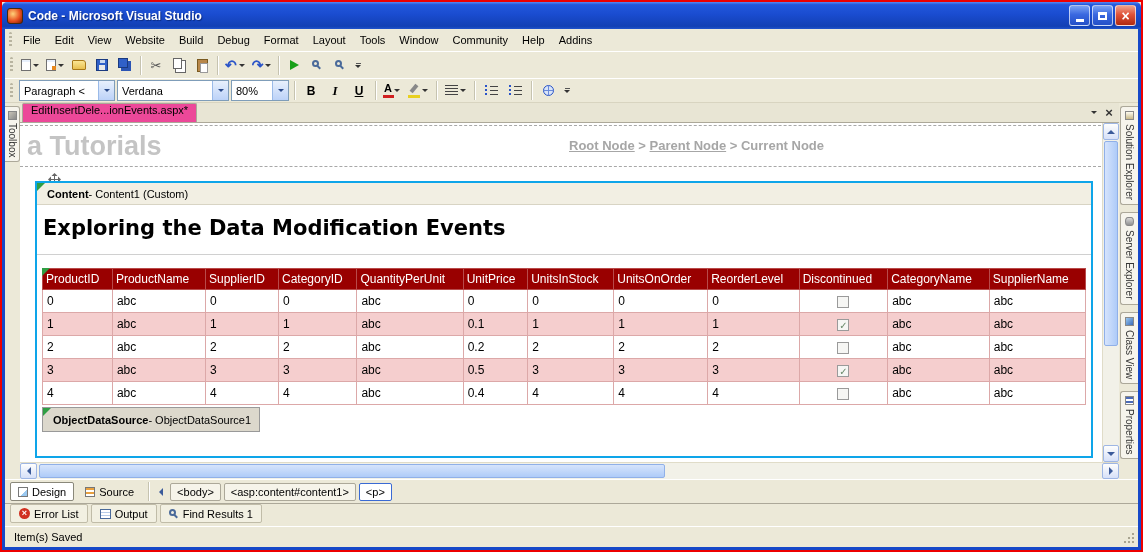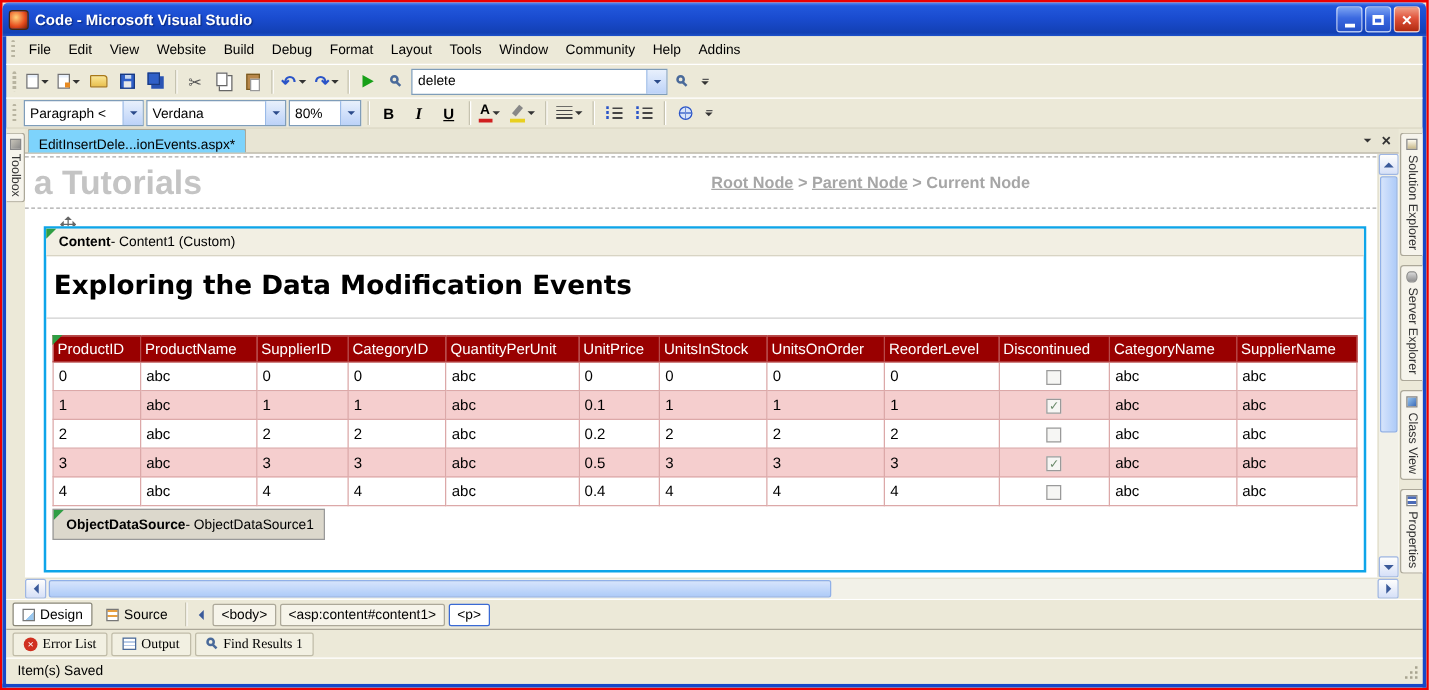--- a/index.html
+++ b/index.html
@@ -76,21 +76,21 @@
   .ic-tool{background:linear-gradient(135deg,#C8C4B8,#8A8A8A);}
   .ic-sol{background:linear-gradient(180deg,#FDFBF0,#C8B888);}
   .ic-srv{background:linear-gradient(180deg,#D8D8D8,#909090);border-radius:40%/60%;}
   .ic-cls{background:linear-gradient(135deg,#9AC8F0,#3A6AB8);}
   .ic-prp{background:repeating-linear-gradient(180deg,#4A6AB8 0 2px,#fff 2px 4px);}
   .center{flex:1;display:flex;flex-direction:column;min-width:0;}
   .right-strip{width:19px;background:#ECE9D8;flex:0 0 auto;display:flex;flex-direction:column;gap:7px;padding-top:3px;}
   .rtab{width:18px;margin-left:1px;border:1px solid #ACA899;border-right:none;border-radius:3px 0 0 3px;background:#F6F4EC;display:flex;flex-direction:column;align-items:center;padding:4px 0;gap:4px;}
   
   .tabstrip{height:20px;flex:0 0 auto;background:#E8E5D4;display:flex;align-items:flex-end;padding:0 2px;border-bottom:1px solid #ACA899;}
-  .doctab{height:19px;background:#7dd3fc;border:1px solid #ACA899;border-bottom:none;border-radius:2px 2px 0 0;padding:0 8px;font-size:11px;display:flex;align-items:flex-end;}
+  .doctab{height:19px;background:#ec4899;border:1px solid #ACA899;border-bottom:none;border-radius:2px 2px 0 0;padding:0 8px;font-size:11px;display:flex;align-items:flex-start;}
   .ts-btn{width:16px;height:16px;display:flex;align-items:center;justify-content:center;margin-bottom:2px;}
   .ts-x::before{content:"\D7";font-size:13px;font-weight:bold;color:#333;}
   .spacer{flex:1;}
   
   .design{flex:1;position:relative;background:#fff;overflow:hidden;min-height:0;}
   .dash{position:absolute;left:0;right:18px;border-top:1px dashed #A8A8A8;}
   .masthead{position:absolute;left:7px;top:8px;font-size:27px;font-weight:bold;color:#C4C4C4;white-space:nowrap;}
   .breadcrumb{position:absolute;left:509px;top:15px;font-size:13px;font-weight:bold;color:#A6A6A6;white-space:nowrap;margin-left:40px;}
   .bc-link{text-decoration:underline;cursor:pointer;}
   .movehandle{position:absolute;left:28px;top:50px;}
@@ -121,21 +121,21 @@
   .hfill{flex:1;}
   
   .viewbar{height:24px;flex:0 0 auto;background:#ECE9D8;border-top:1px solid #FFFFFF;display:flex;align-items:center;gap:3px;padding:0 5px;}
   .vb-btn{height:19px;display:flex;align-items:center;gap:4px;padding:0 7px;border:1px solid transparent;border-radius:2px;}
   .vb-btn.active{background:#fff;border-color:#8A887A;}
   .i-design{width:10px;height:10px;border:1px solid #777;background:linear-gradient(135deg,#fff 60%,#9AC8F0 60%);}
   .i-source{width:10px;height:10px;border:1px solid #777;background:repeating-linear-gradient(180deg,#E8A040 0 2px,#fff 2px 4px);}
   .tag-nav{display:flex;align-items:center;gap:2px;padding:0 4px;}
   .chip{height:18px;display:flex;align-items:center;padding:0 6px;border:1px solid #ACA899;background:#F6F4EA;border-radius:2px;font-size:11px;}
   .chip.active{border-color:#3A6AD4;background:#fff;}
-  .paneltabs{height:23px;flex:0 0 auto;background:#ECE9D8;border-top:1px solid #ACA899;display:flex;align-items:center;gap:3px;padding-left:5px;font-family:Liberation Serif, serif;}
+  .paneltabs{height:23px;flex:0 0 auto;background:#ECE9D8;border-top:1px solid #ACA899;display:flex;gap:3px;padding-left:5px;}
   .ptab{height:19px;display:flex;align-items:center;gap:4px;padding:0 8px;border:1px solid #C0BCA8;background:#F2F0E2;border-radius:2px;}
   .i-error{width:11px;height:11px;border-radius:50%;background:#D03020;color:#fff;display:flex;align-items:center;justify-content:center;}
   .i-error::before{content:"\D7";font-size:9px;font-weight:bold;line-height:1;}
   .i-output{width:11px;height:10px;border:1px solid #4A6A9A;background:repeating-linear-gradient(180deg,#fff 0 2px,#B8CCE8 2px 3px);}
   .statusbar{height:21px;flex:0 0 auto;background:#ECE9D8;border-top:1px solid #FFFFFF;display:flex;align-items:center;padding:0 9px;position:relative;}
   .rgrip{position:absolute;right:4px;bottom:4px;width:2px;height:2px;background:#A8A490;box-shadow:0 -4px 0 #A8A490,0 -8px 0 #A8A490,-4px 0 0 #A8A490,-8px 0 0 #A8A490,-4px -4px 0 #A8A490;}
 </style>
 </head>
 <body>
 
@@ -212,26 +212,20 @@
           <span class="i-redo"></span>
           <span class="tri"></span>
         </span>
       <span class="sep"></span>
       <span class="tbtn">
           <span class="i-play"></span>
         </span>
       <span class="tbtn">
           <span class="mag"></span>
         </span>
-      <span class="combo" style="width:205px;">
-        <span class="val">delete</span>
-        <span class="drop">
-            <span class="tri"></span>
-          </span>
-      </span>
       <span class="tbtn">
           <span class="mag"></span>
         </span>
       <span class="tb-overflow">
           <i></i>
           <span class="tri"></span>
         </span>
     </div>
 
     <div class="formatbar">

